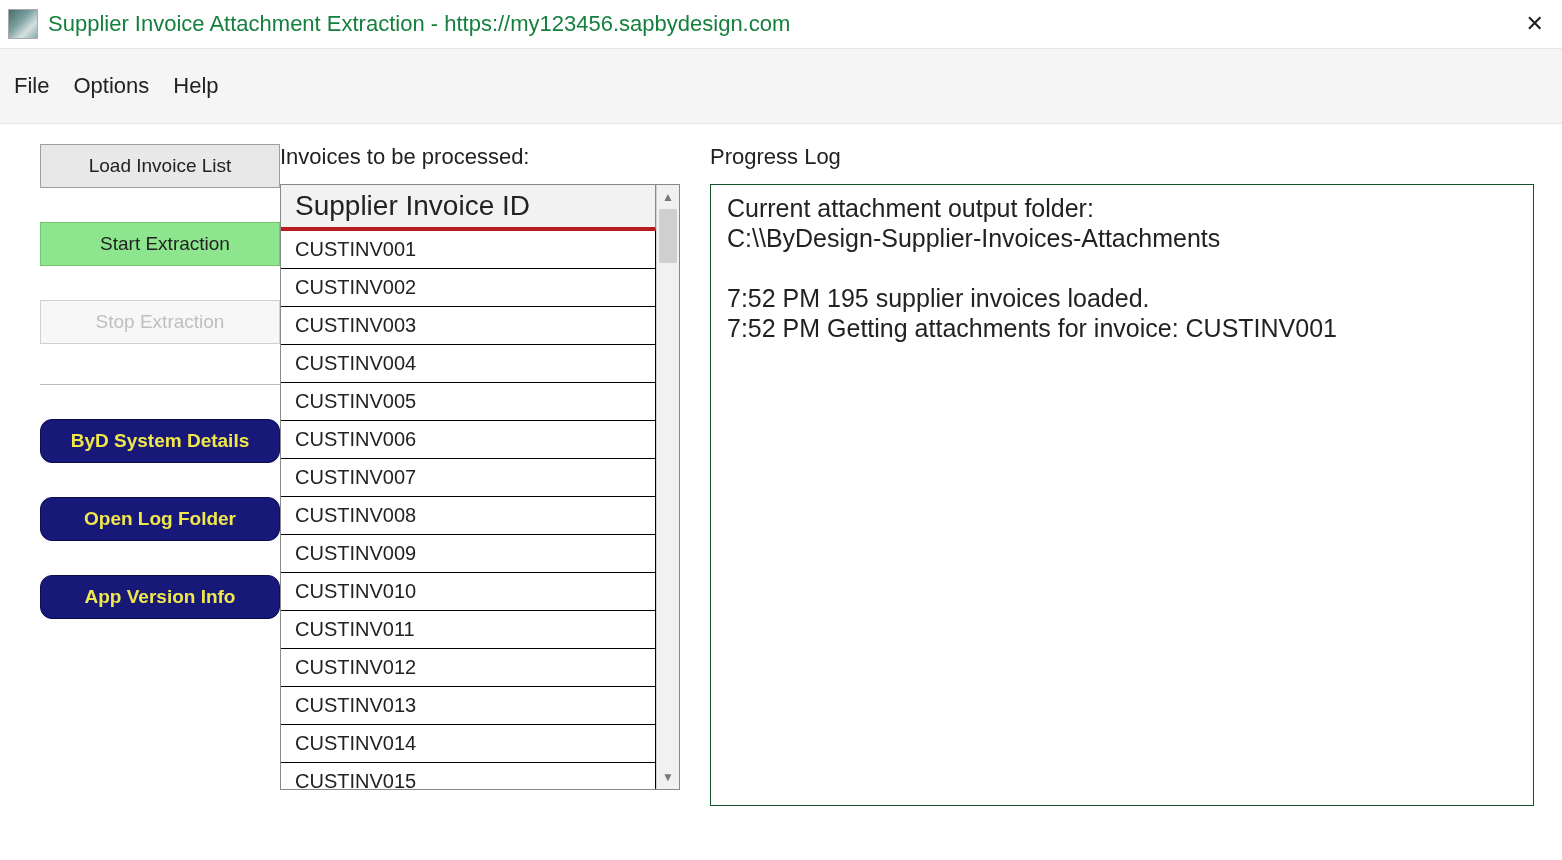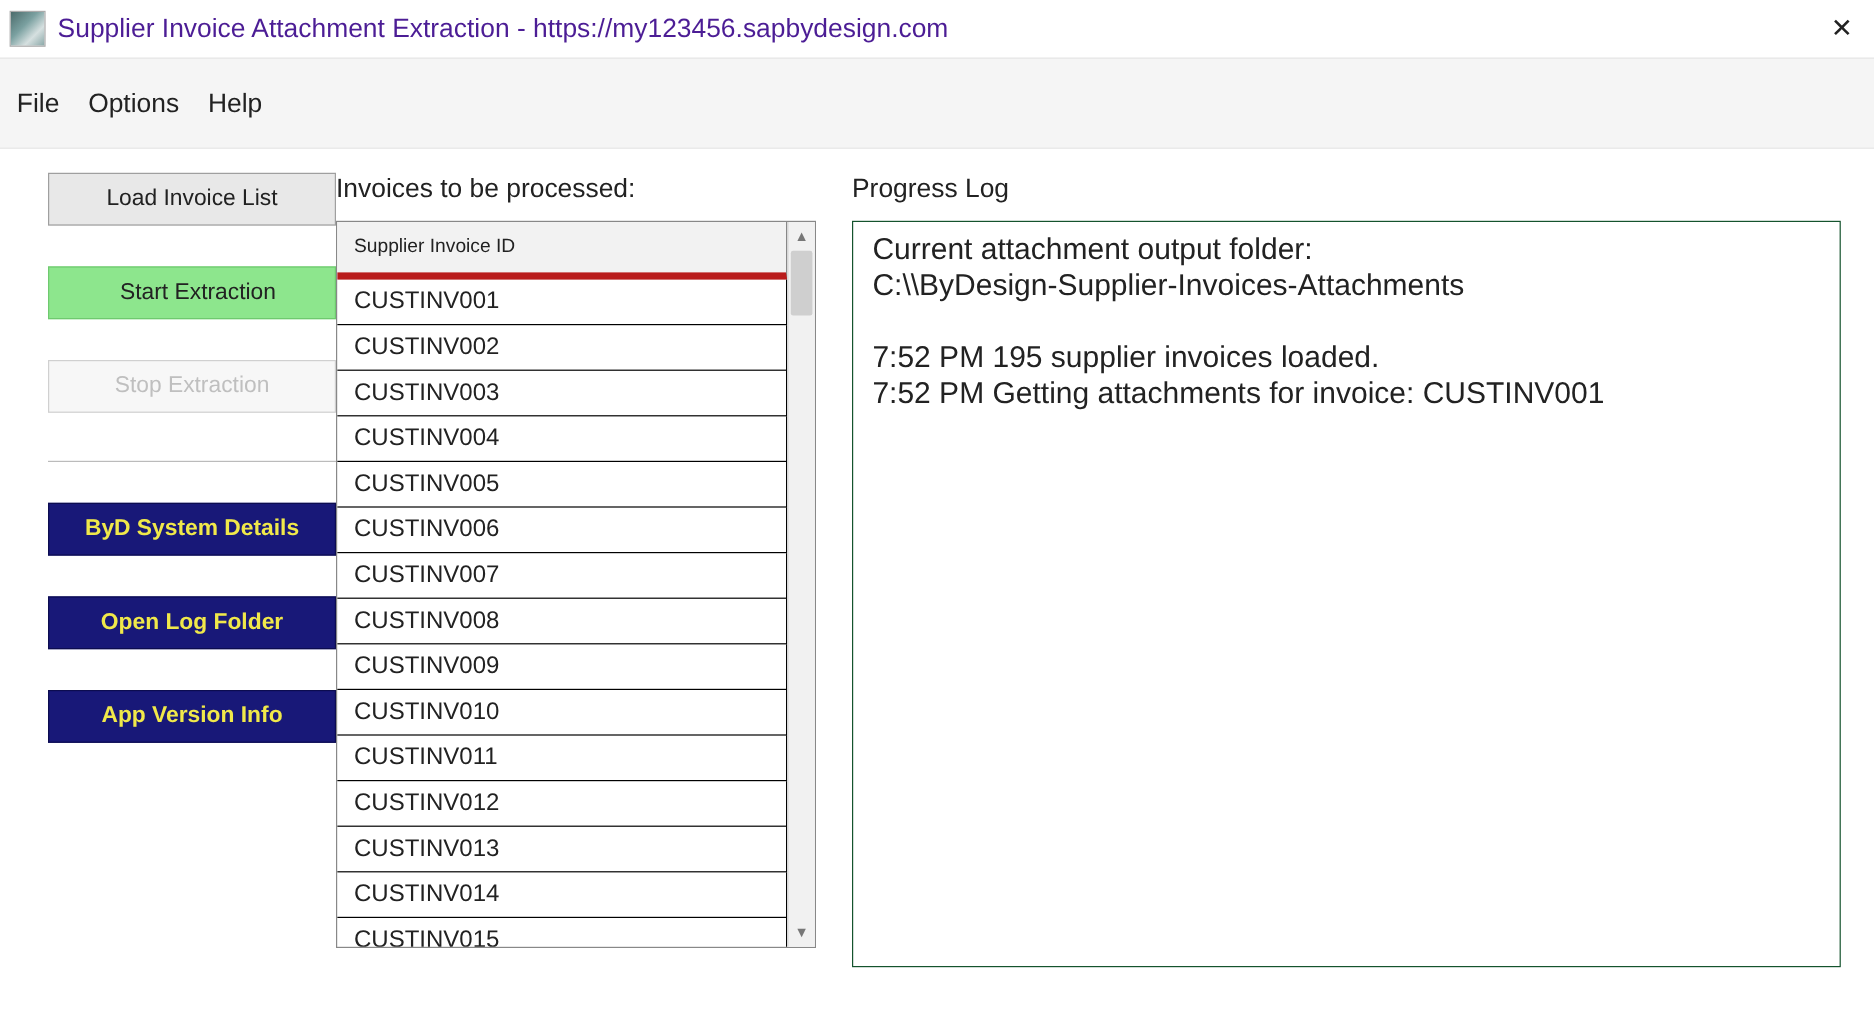--- a/index.html
+++ b/index.html
@@ -1,40 +1,40 @@
 <!DOCTYPE html>
 <html><head>
 <meta charset="utf-8">
 <style>
   html,body{margin:0;padding:0;font-family:"Segoe UI",Tahoma,Arial,sans-serif;font-size:20px;color:#222;background:#fff;}
   .window{width:1562px;height:860px;box-sizing:border-box;position:relative;background:#fff;}
   
   .titlebar{display:flex;align-items:center;height:48px;padding:0 8px;}
   .titlebar .app-icon{width:28px;height:28px;margin-right:10px;background:linear-gradient(135deg,#4b6b6b 0%,#7aa0a0 40%,#d6e0e0 70%,#8aa8a8 100%);border:1px solid #aaa;}
-  .titlebar .title{font-size:22px;color:#4c1d95;}
+  .titlebar .title{font-size:22px;color:#15803d;}
   .titlebar .spacer{flex:1;}
   .titlebar .close{font-size:22px;line-height:22px;cursor:pointer;padding:6px 10px;font-family:Arial,sans-serif;}
   
   .menubar{display:flex;align-items:center;height:42px;background:#f5f5f5;border-top:1px solid #e6e6e6;border-bottom:1px solid #e6e6e6;padding:16px 14px;gap:24px;font-size:22px;}
   .menubar .menu-item{cursor:default;}
   
   .body{display:flex;padding:20px 28px 28px 40px;}
   .sidebar{width:240px;display:flex;flex-direction:column;}
   .btn{height:42px;display:flex;align-items:center;justify-content:center;font-size:19px;border:1px solid #9f9f9f;margin-bottom:34px;cursor:default;user-select:none;}
   .btn.gray{background:#e8e8e8;color:#222;}
   .btn.green{background:#8de68d;color:#222;border-color:#6fc96f;padding-left:10px;}
   .btn.disabled{background:#f7f7f7;color:#bfbfbf;border-color:#d0d0d0;}
   .divider{border:none;border-top:1px solid #bbb;margin:6px 0 34px 0;}
-  .btn.navy{background:#181878;color:#f0e84a;border-color:#0c0c50;font-weight:600;}
+  .btn.navy{background:#181878;color:#f0e84a;border-color:#0c0c50;font-weight:600;border-radius:12px;}
   
   .center{width:400px;display:flex;flex-direction:column;}
   .section-label{font-size:22px;margin-bottom:14px;}
   .grid-wrap{border:1px solid #888;height:604px;display:flex;background:#fff;}
   .grid{flex:1;overflow:hidden;}
-  .grid-header{height:42px;display:flex;align-items:center;padding:0 14px;background:#f2f2f2;border-bottom:6px solid #b91c1c;border-right:1px solid #888;font-size:16px;}
+  .grid-header{height:42px;display:flex;align-items:center;padding:0 14px;background:#f2f2f2;border-bottom:4px solid #b91c1c;border-right:1px solid #888;font-size:28px;}
   .grid-rows{}
   .grid-row{height:37px;display:flex;align-items:center;padding:0 14px;border-bottom:1px solid #000;border-right:1px solid #000;font-size:20px;}
   .scrolltrack{width:22px;background:#f1f1f1;border-left:1px solid #d0d0d0;position:relative;}
   .scroll-btn{height:24px;display:flex;align-items:center;justify-content:center;color:#777;font-size:12px;}
   .scroll-btn.top{position:absolute;top:0;left:0;right:0;}
   .scroll-btn.bot{position:absolute;bottom:0;left:0;right:0;}
   .scroll-thumb{position:absolute;left:2px;right:2px;top:24px;height:54px;background:#cfcfcf;border-radius:2px;}
   
   .right{flex:1;display:flex;flex-direction:column;margin-left:30px;}
   .log-box{border:1px solid #14532d;height:604px;padding:8px 16px;font-size:25px;line-height:30px;white-space:pre-wrap;overflow:hidden;}

